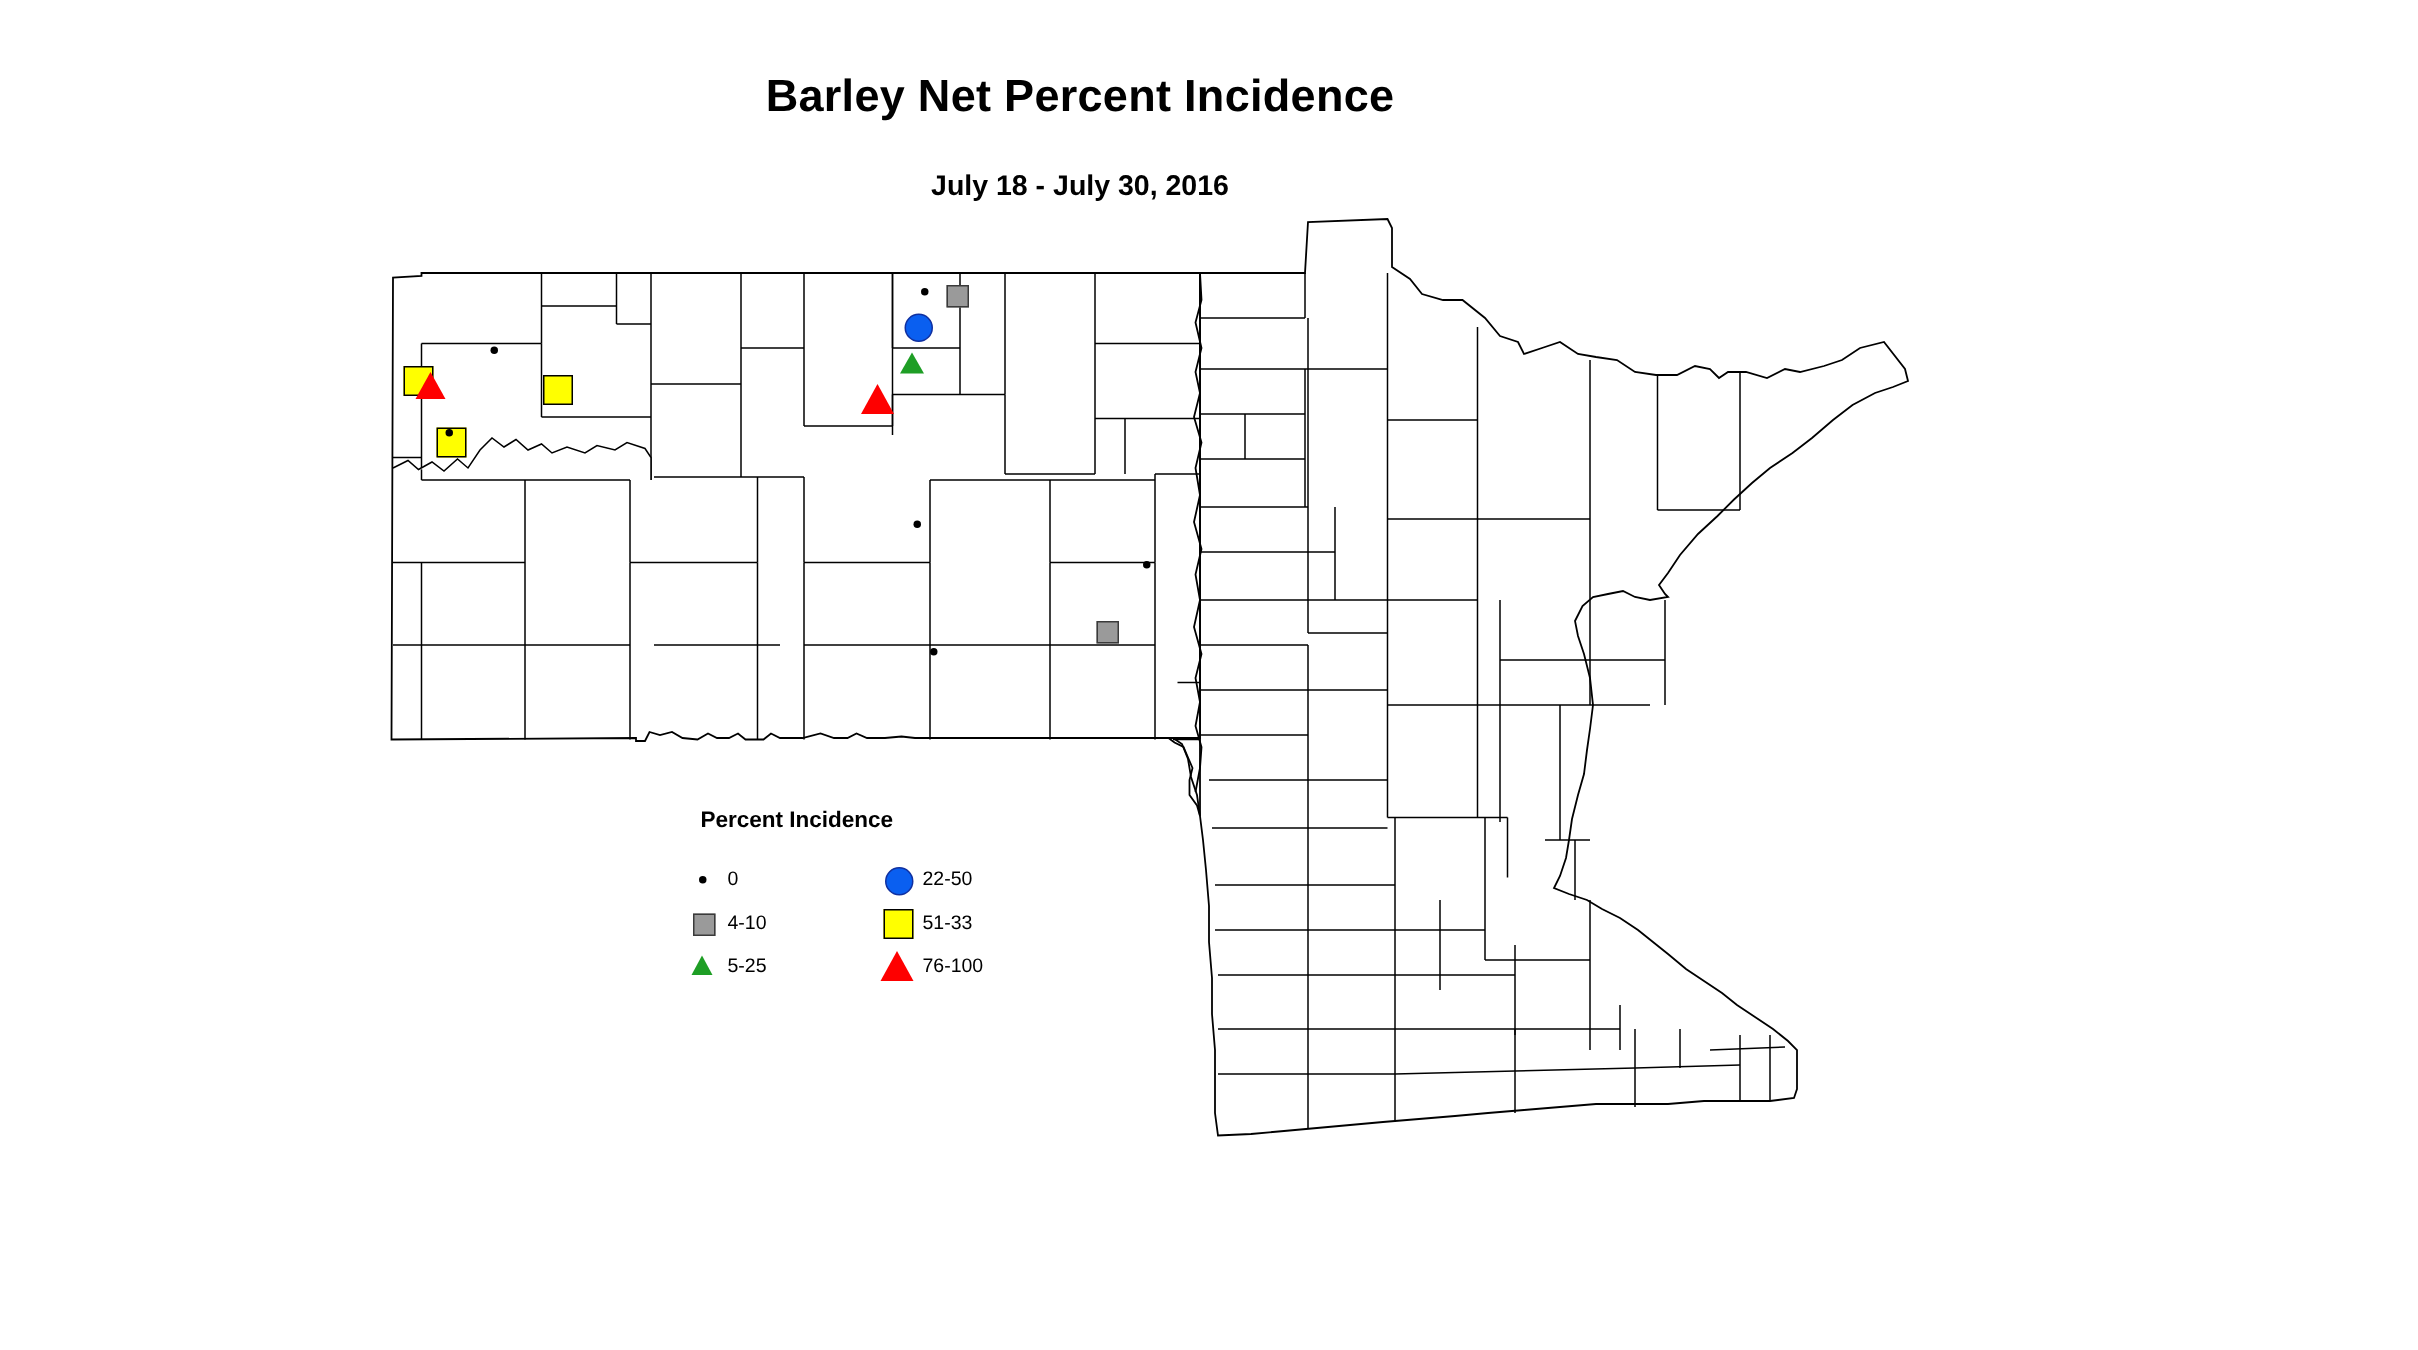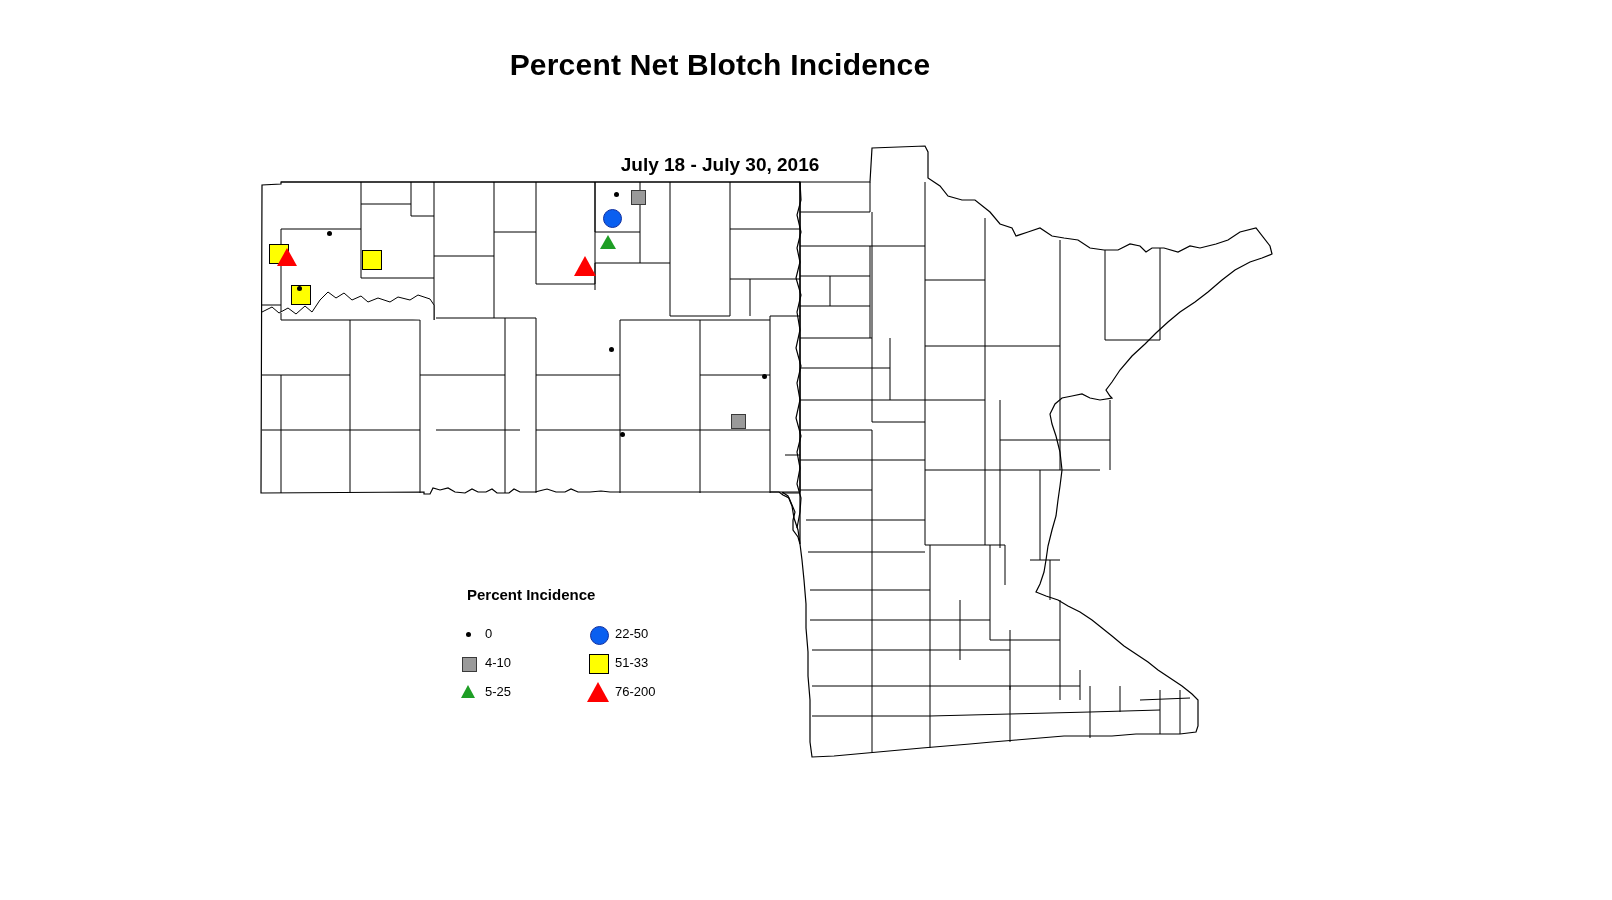--- a/index.html
+++ b/index.html
@@ -3,29 +3,29 @@
 <meta charset="utf-8">
 <style>
   html,body{margin:0;padding:0;background:#ffffff;}
   body{width:1612px;height:900px;position:relative;overflow:hidden;
        font-family:"Liberation Sans",sans-serif;color:#000;}
   #page{position:absolute;left:0;top:0;width:1612px;height:900px;background:#fff;}
 
   .title{position:absolute;left:0;top:48px;width:1440px;text-align:center;
          font-size:30px;font-weight:bold;letter-spacing:.2px;}
   .subtitle{position:absolute;left:0;top:114px;width:1440px;text-align:center;
-            font-size:19px;font-weight:bold;margin-top:40px;}
+            font-size:19px;font-weight:bold;}
 
   #mapwrap{position:absolute;left:0;top:0;width:1612px;height:900px;}
   svg{display:block;}
   .county{fill:#ffffff;stroke:#000000;stroke-width:1;vector-effect:non-scaling-stroke;}
   .stateline{fill:none;stroke:#000000;stroke-width:1.2;vector-effect:non-scaling-stroke;}
 
   
-  #legend{position:absolute;left:455px;top:580px;width:260px;height:135px;}
+  #legend{position:absolute;left:455px;top:532px;width:260px;height:135px;}
   .legend-title{position:absolute;left:12px;top:6px;font-size:15px;font-weight:bold;}
   .legend-col{position:absolute;top:42px;}
   .legend-col.left{left:0px;}
   .legend-col.right{left:130px;}
   .legend-row{position:relative;height:29px;}
   .legend-sym{position:absolute;left:0;top:0;width:26px;height:24px;}
   .legend-lab{position:absolute;left:30px;top:4px;font-size:13px;white-space:nowrap;}
 
   
   .m-dot{border-radius:50%;background:#000;}
@@ -33,21 +33,21 @@
   .m-circle{border-radius:50%;border:1px solid #1030a0;}
   .m-tri{width:0;height:0;background:transparent;}
 
   .marker{position:absolute;}
 </style>
 </head>
 <body>
 
 <div id="page">
 
-  <div class="title">Percent Net Blotch Incidence</div>
+  <div class="title">Barley Net Percent Incidence</div>
   <div class="subtitle">July 18 - July 30, 2016</div>
 
   <div id="mapwrap">
     <svg width="1612" height="900" viewBox="0 0 1612 900">
       <g>
 
         <path class="stateline" d="M281,182 L281,184 L262,185 L261,493 L424,492 L424,494 L430,494 L433,488 L440,490
           L448,488 L455,492 L465,493 L472,489 L478,492 L486,492 L492,489 L497,493 L509,493 L514,489 L520,492
           L535,492 L547,489 L556,492 L565,492 L571,489 L578,492 L590,492 L601,491 L610,492 L620,492 L633,492
           L650,492 L663,492 L676,492 L686,492 L700,492 L715,492 L730,492 L745,492 L760,492 L770,492 L779,492
@@ -340,18 +340,18 @@
         <div class="legend-row">
           <div class="legend-sym">
             <div class="m-square" style="width: 18px; height: 18px; background: rgb(255, 255, 0); border-color: rgb(0, 0, 0); position: absolute; left: 4px; top: 3px;"></div>
           </div>
           <div class="legend-lab">51-33</div>
         </div>
         <div class="legend-row">
           <div class="legend-sym">
             <div class="m-tri" style="border-left: 11.5px solid transparent; border-right: 11.5px solid transparent; border-bottom: 20.7px solid rgb(254, 0, 0); position: absolute; left: 1.5px; top: 1.65px;"></div>
           </div>
-          <div class="legend-lab">76-200</div>
+          <div class="legend-lab">76-100</div>
         </div>
       </div>
   </div>
 
 </div>
 
 </body></html>

